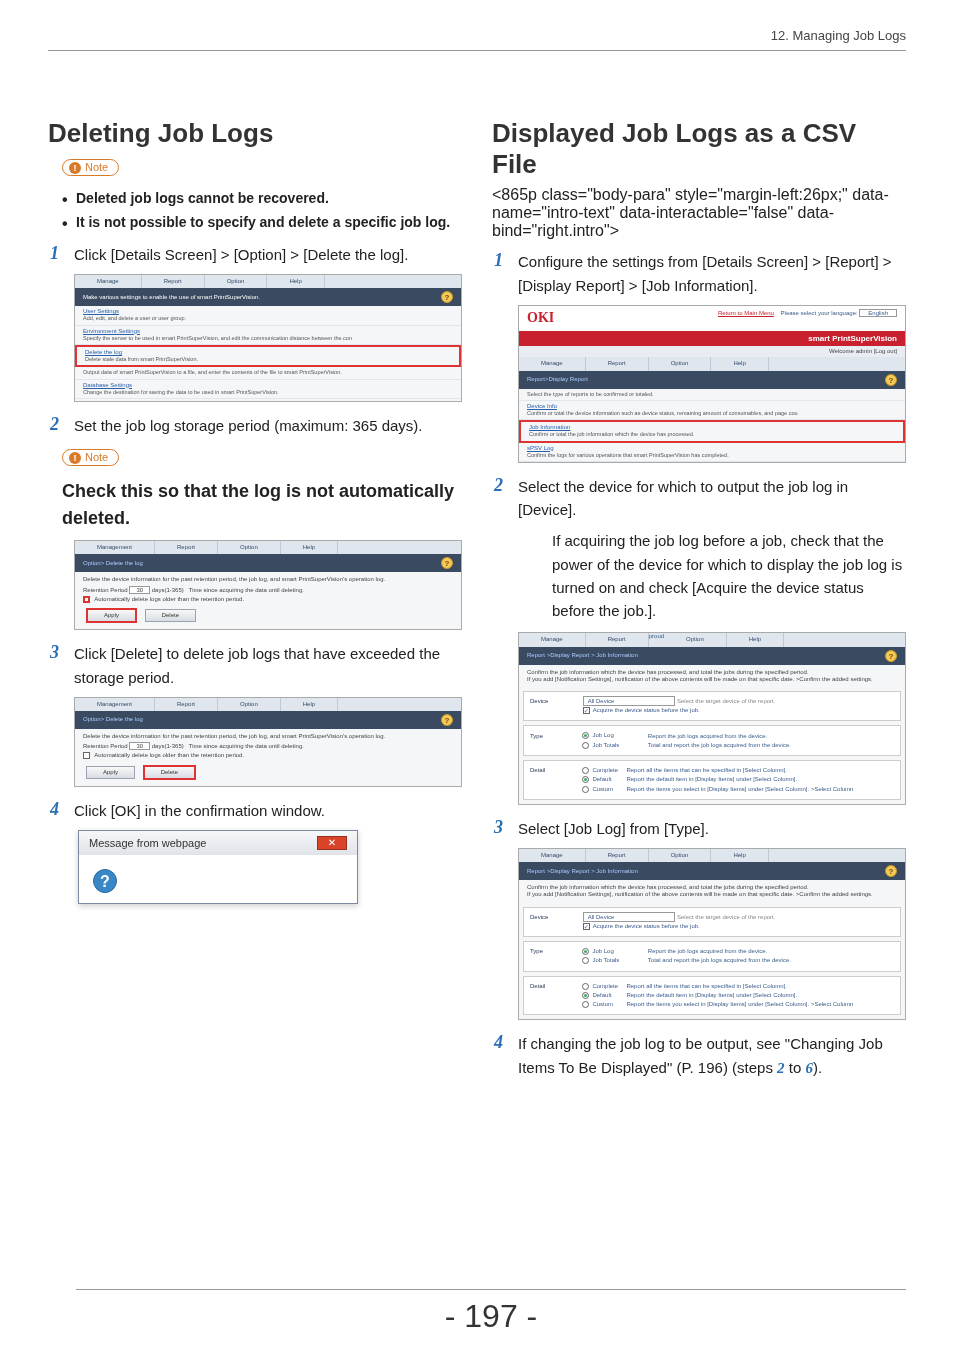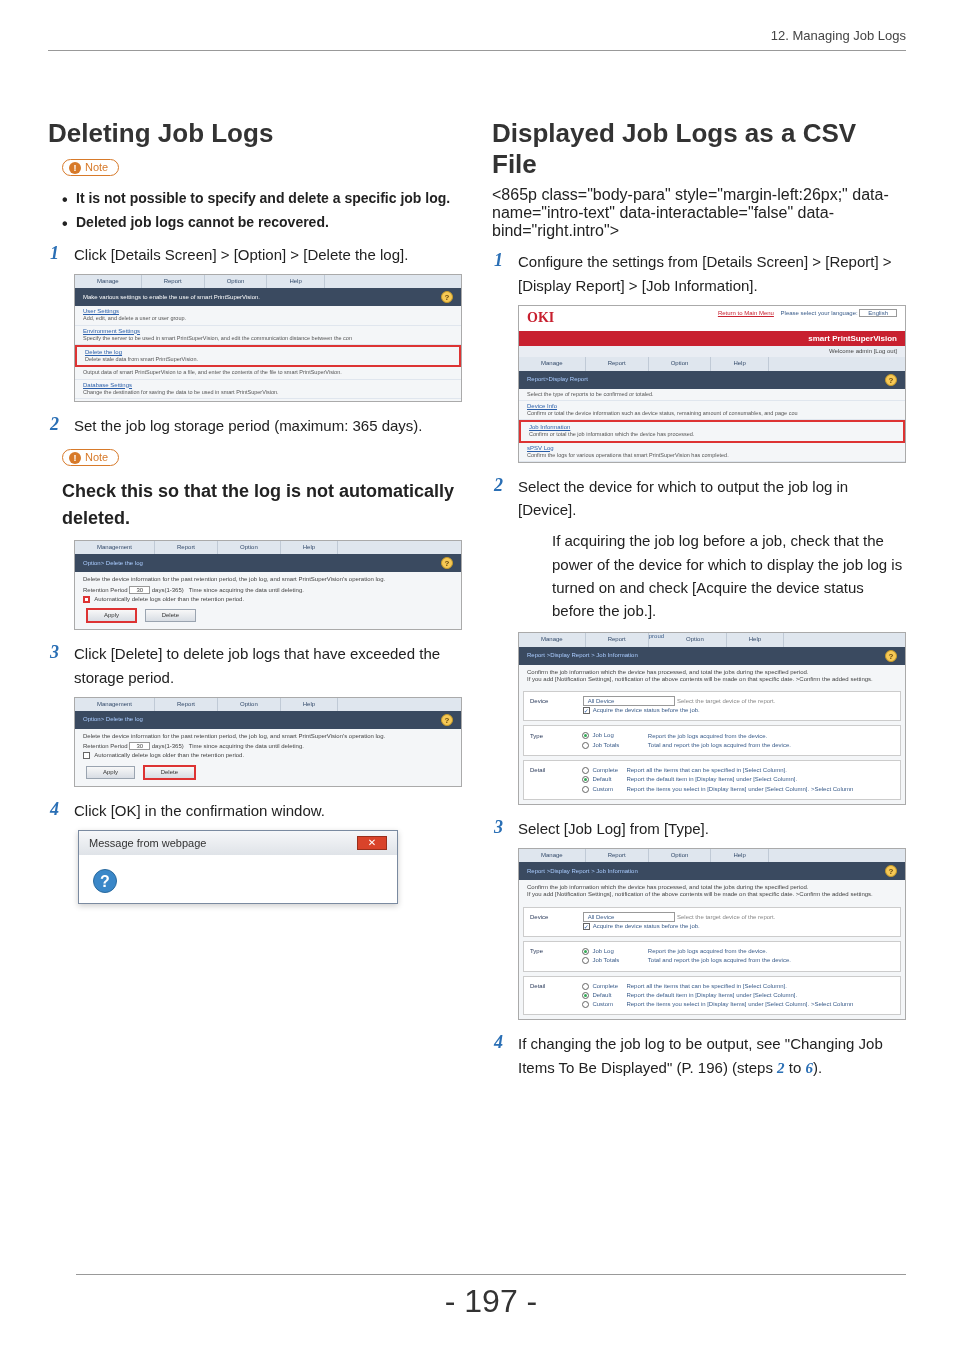--- a/index.html
+++ b/index.html
@@ -203,21 +203,21 @@
   }
   .welcome {
     background: #e9edf3;
     text-align: right;
     padding: 2px 8px;
     font-size: 6px;
     color: #444;
   }
   .dialog {
     margin: 6px 0 12px 30px;
-    width: 320px;
+    width: 280px;
     border: 1px solid #7a8aa0;
     background: #fff;
     box-shadow: 0 2px 6px rgba(0,0,0,0.2);
     font-size: 11px;
   }
   .dialog-title {
     background: linear-gradient(#f6f7f9,#dfe3e8);
     padding: 5px 10px;
     font-size: 11px;
     color: #333;
@@ -271,21 +271,21 @@
     margin: 4px 4px;
     padding: 4px;
   }
   .ss-label { color:#2a3a5a; font-size:6px; }
   .radio { display:inline-block; width:7px; height:7px; border:1px solid #666; border-radius:50%; margin-right:3px; vertical-align:middle; }
   .radio.on::after{content:"";display:block;width:3px;height:3px;background:#3a5;border-radius:50%;margin:1px auto;}
   .cb { display:inline-block; width:7px; height:7px; border:1px solid #666; margin-right:3px; vertical-align:middle; background:#fff;}
   .cb.on::after{content:"✓";display:block;font-size:6px;color:#2a5faa;line-height:6px;}
   .page-footer {
     position: absolute;
-    bottom: 30px;
+    bottom: 15px;
     left: 0; right: 0;
     text-align: center;
     font-size: 32px;
     color: #333;
     padding-left: 28px;
   }
   .ftr-line {
     border-top: 1px solid #999;
     margin: 0 48px 8px 48px;
   }
@@ -295,22 +295,22 @@
 
 <div class="page-header">12. Managing Job Logs</div>
 <div class="hr-line"></div>
 
 <div class="columns">
 
   <div class="col">
     <h1>Deleting Job Logs</h1>
     <div class="note-badge">Note</div>
     <ul class="bullets">
+      <li>Deleted job logs cannot be recovered.</li>
       <li>It is not possible to specify and delete a specific job log.</li>
-      <li>Deleted job logs cannot be recovered.</li>
     </ul>
 
     <div class="step">
       <div class="step-num">1</div>
       <div class="step-body">Click [Details Screen] &gt; [Option] &gt; [Delete the log].</div>
     </div>
 
     
     <div class="screenshot" style="height:128px;">
       <div class="tabs">

